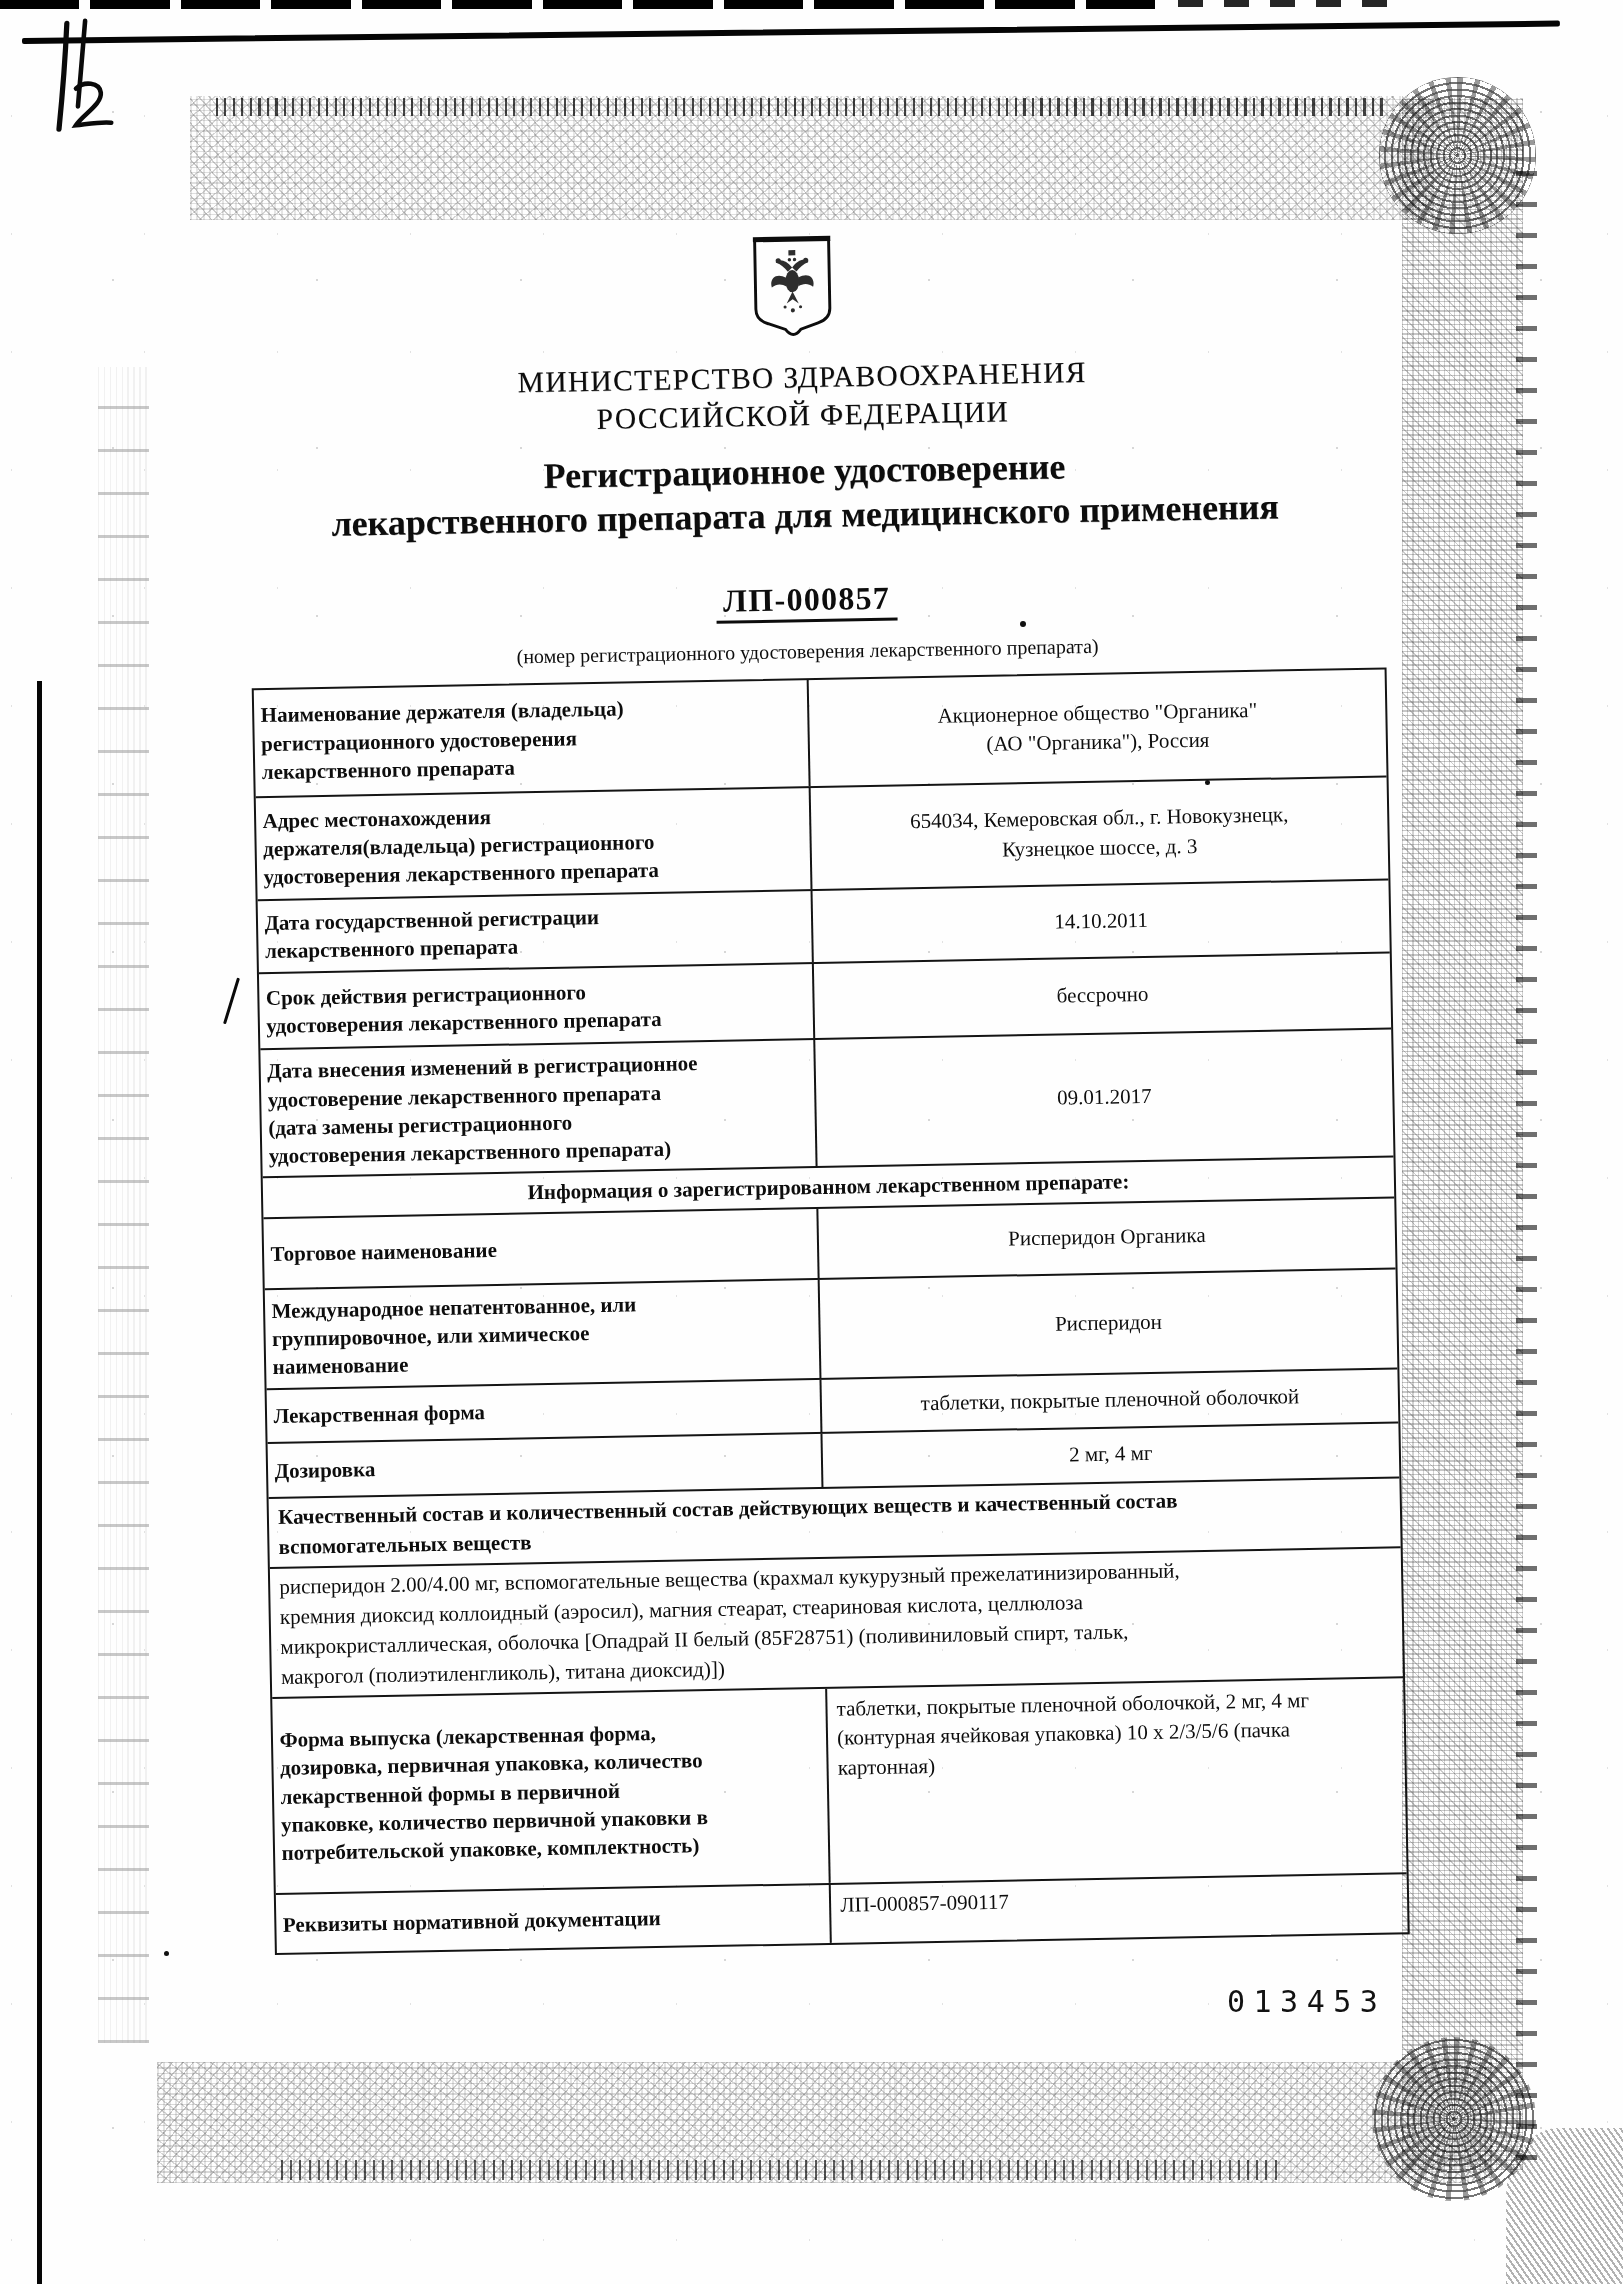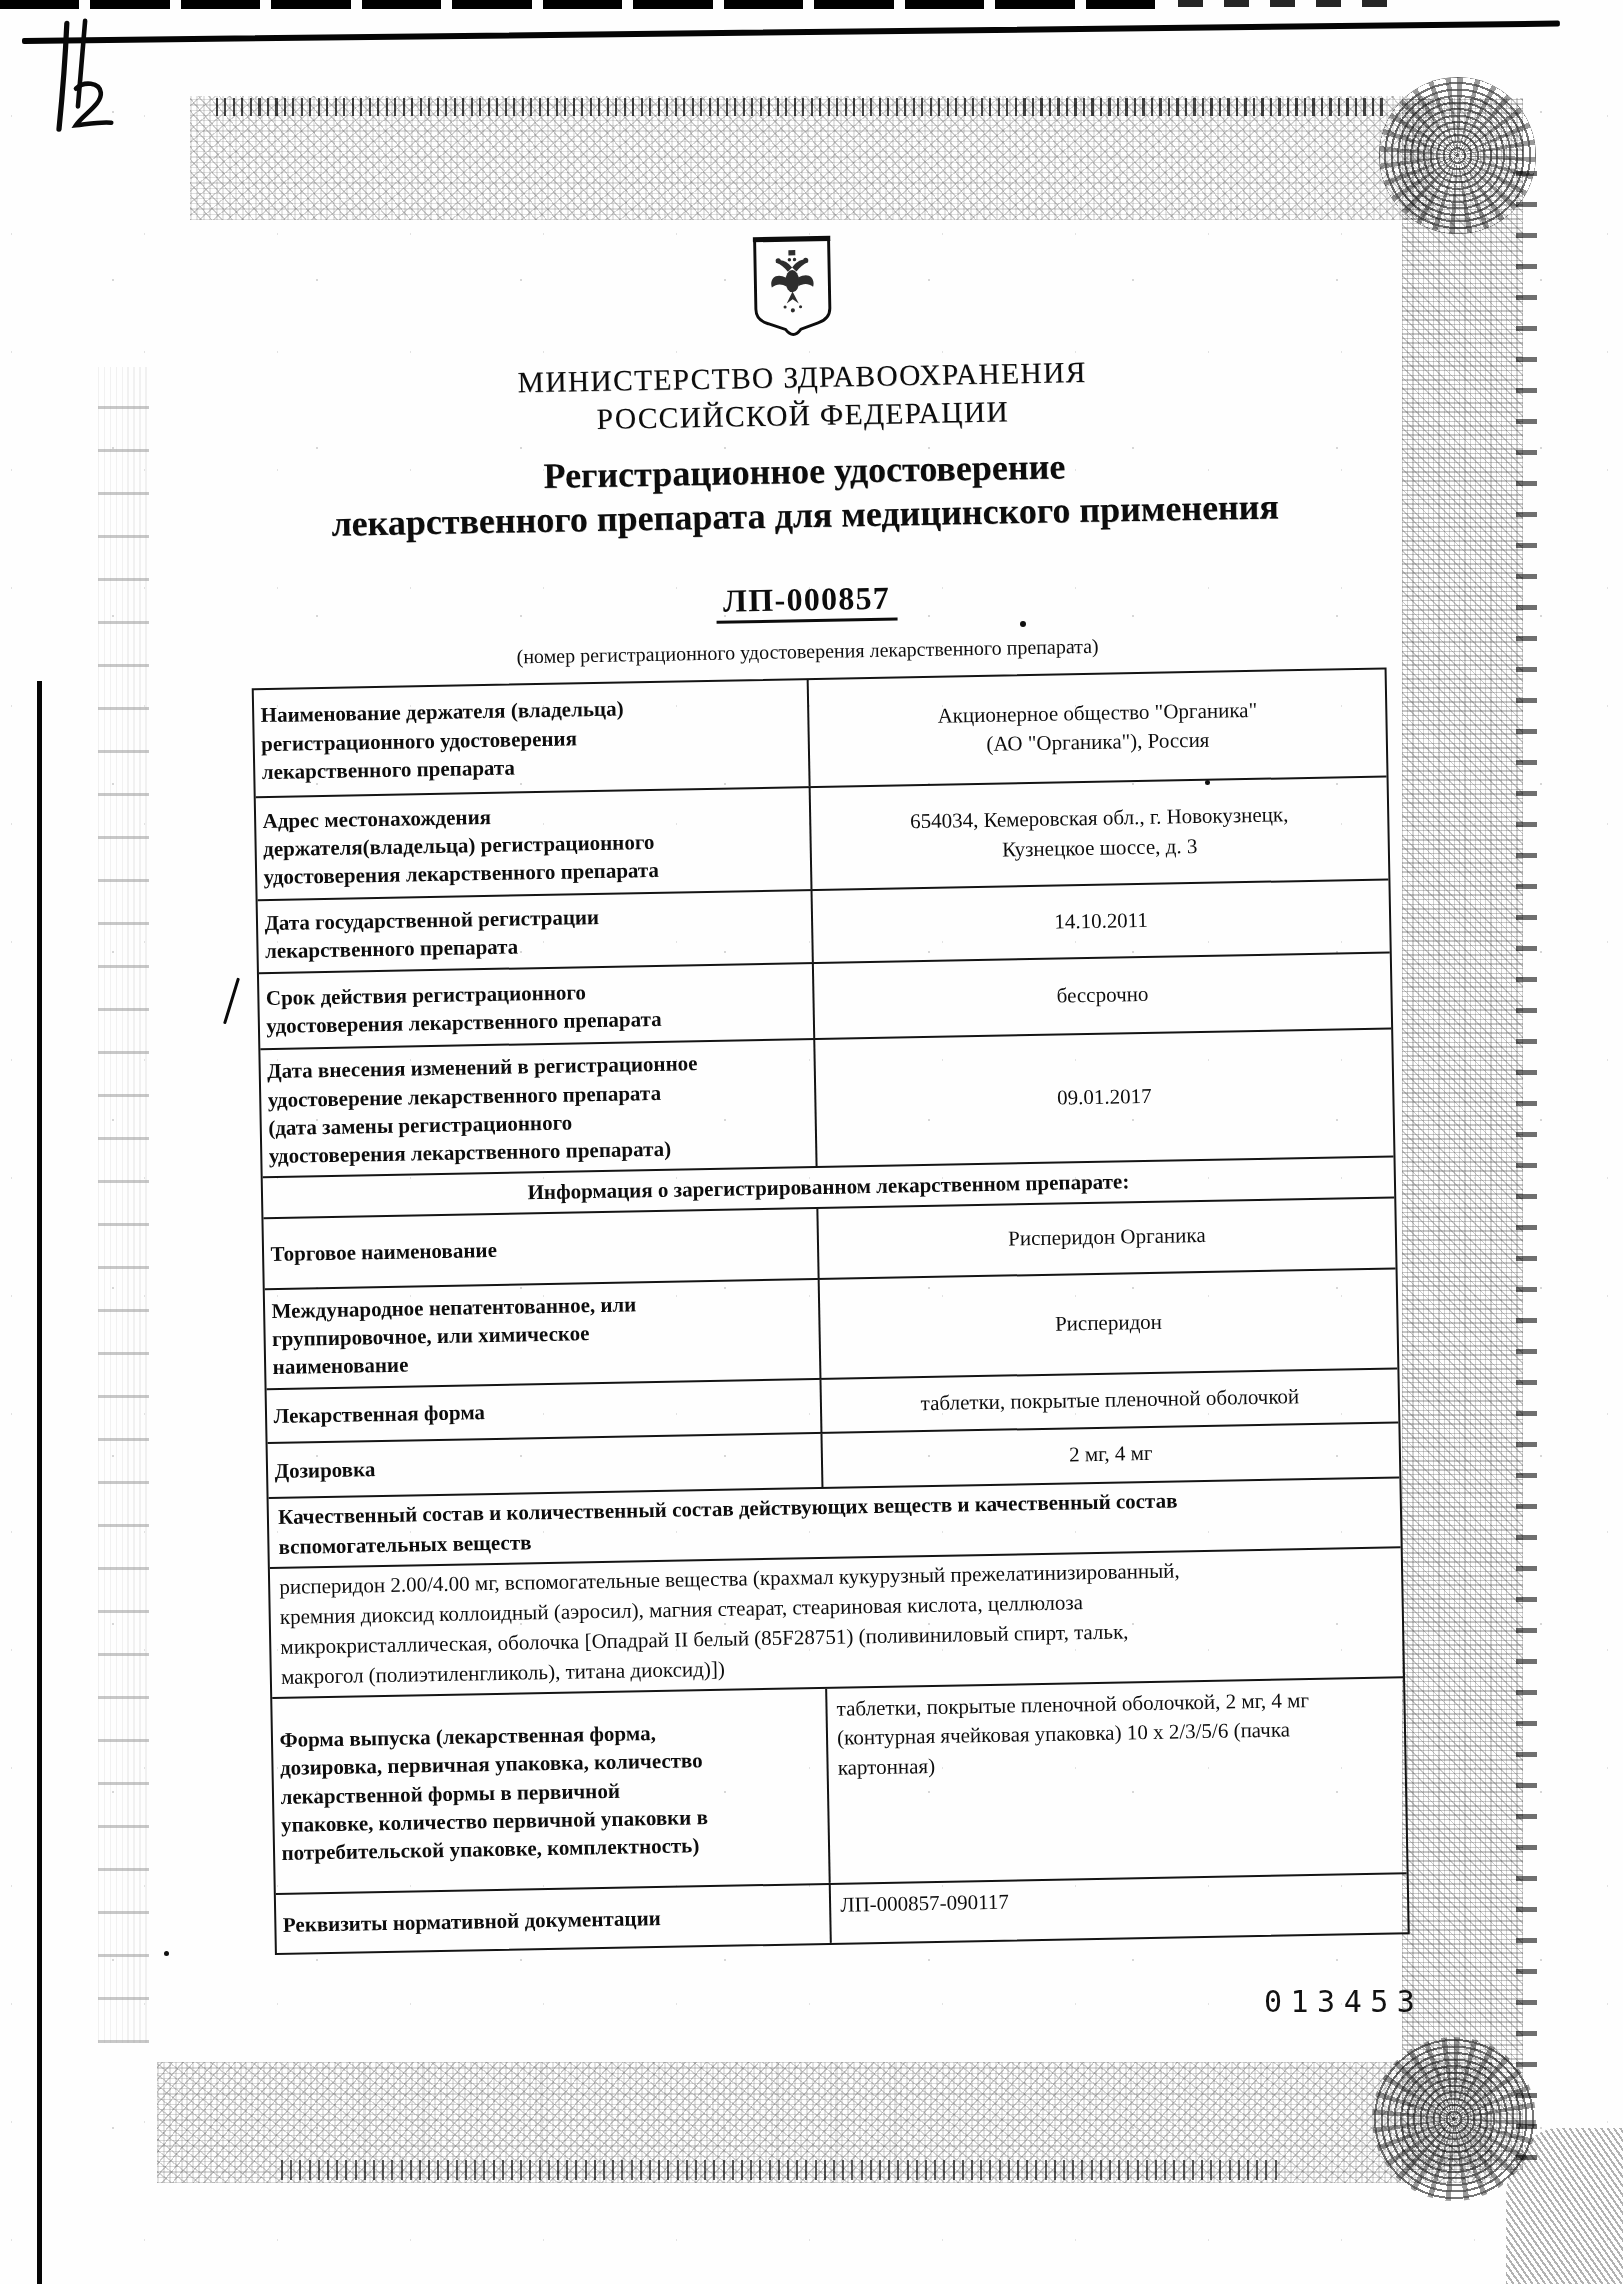--- a/index.html
+++ b/index.html
@@ -85,21 +85,21 @@
     white-space:pre-line;box-sizing:border-box;}
   .cell-value.vleft{justify-content:flex-start;text-align:left;align-items:flex-start;}
   .cell-full{padding:4.6px 9.2px;font-size:21px;line-height:1.42;white-space:pre-line;width:100%;box-sizing:border-box;}
   .cell-full.bold{font-weight:bold;line-height:1.4;}
   .cell-full.center{text-align:center;}
   .r0{min-height:106px}.r1{min-height:103px}.r2{min-height:73px}.r3{min-height:76px}
   .r4{min-height:128px}.r5{min-height:33px}.r6{min-height:71px}.r7{min-height:100px}
   .r8{min-height:54px}.r9{min-height:55px}.r10{min-height:67px}.r11{min-height:130px}
   .r12{min-height:196px}.r13{min-height:60px}
   
-  .stamp{position:absolute;left:1264px;top:1984px;font-family:"DejaVu Sans Mono",monospace;
+  .stamp{position:absolute;left:1227px;top:1984px;font-family:"DejaVu Sans Mono",monospace;
     font-size:30px;letter-spacing:8.5px;color:#121212;}
 </style>
 </head>
 <body>
 
 <div class="page">
 
   <div class="scan-top-bar"></div>
   <div class="scan-top-bar2"></div>
   <div class="scan-skew-line"></div>

